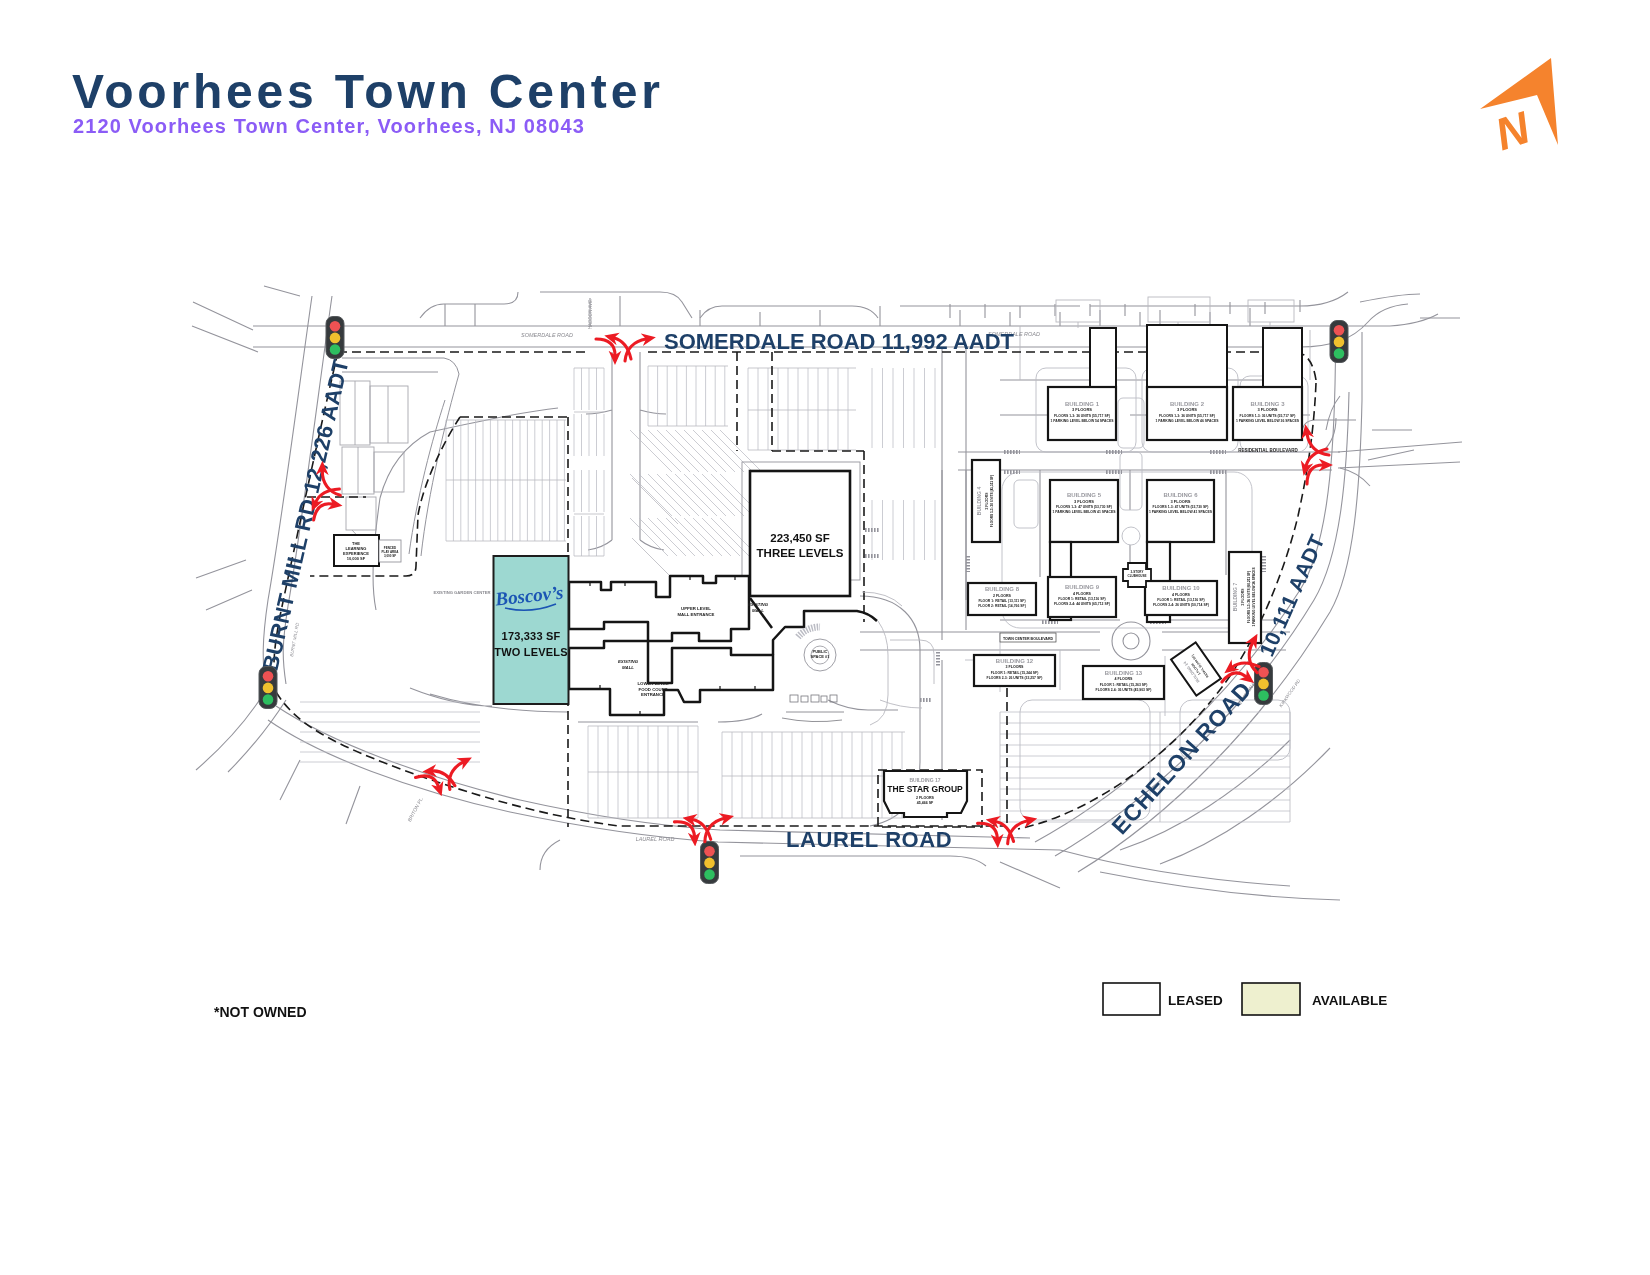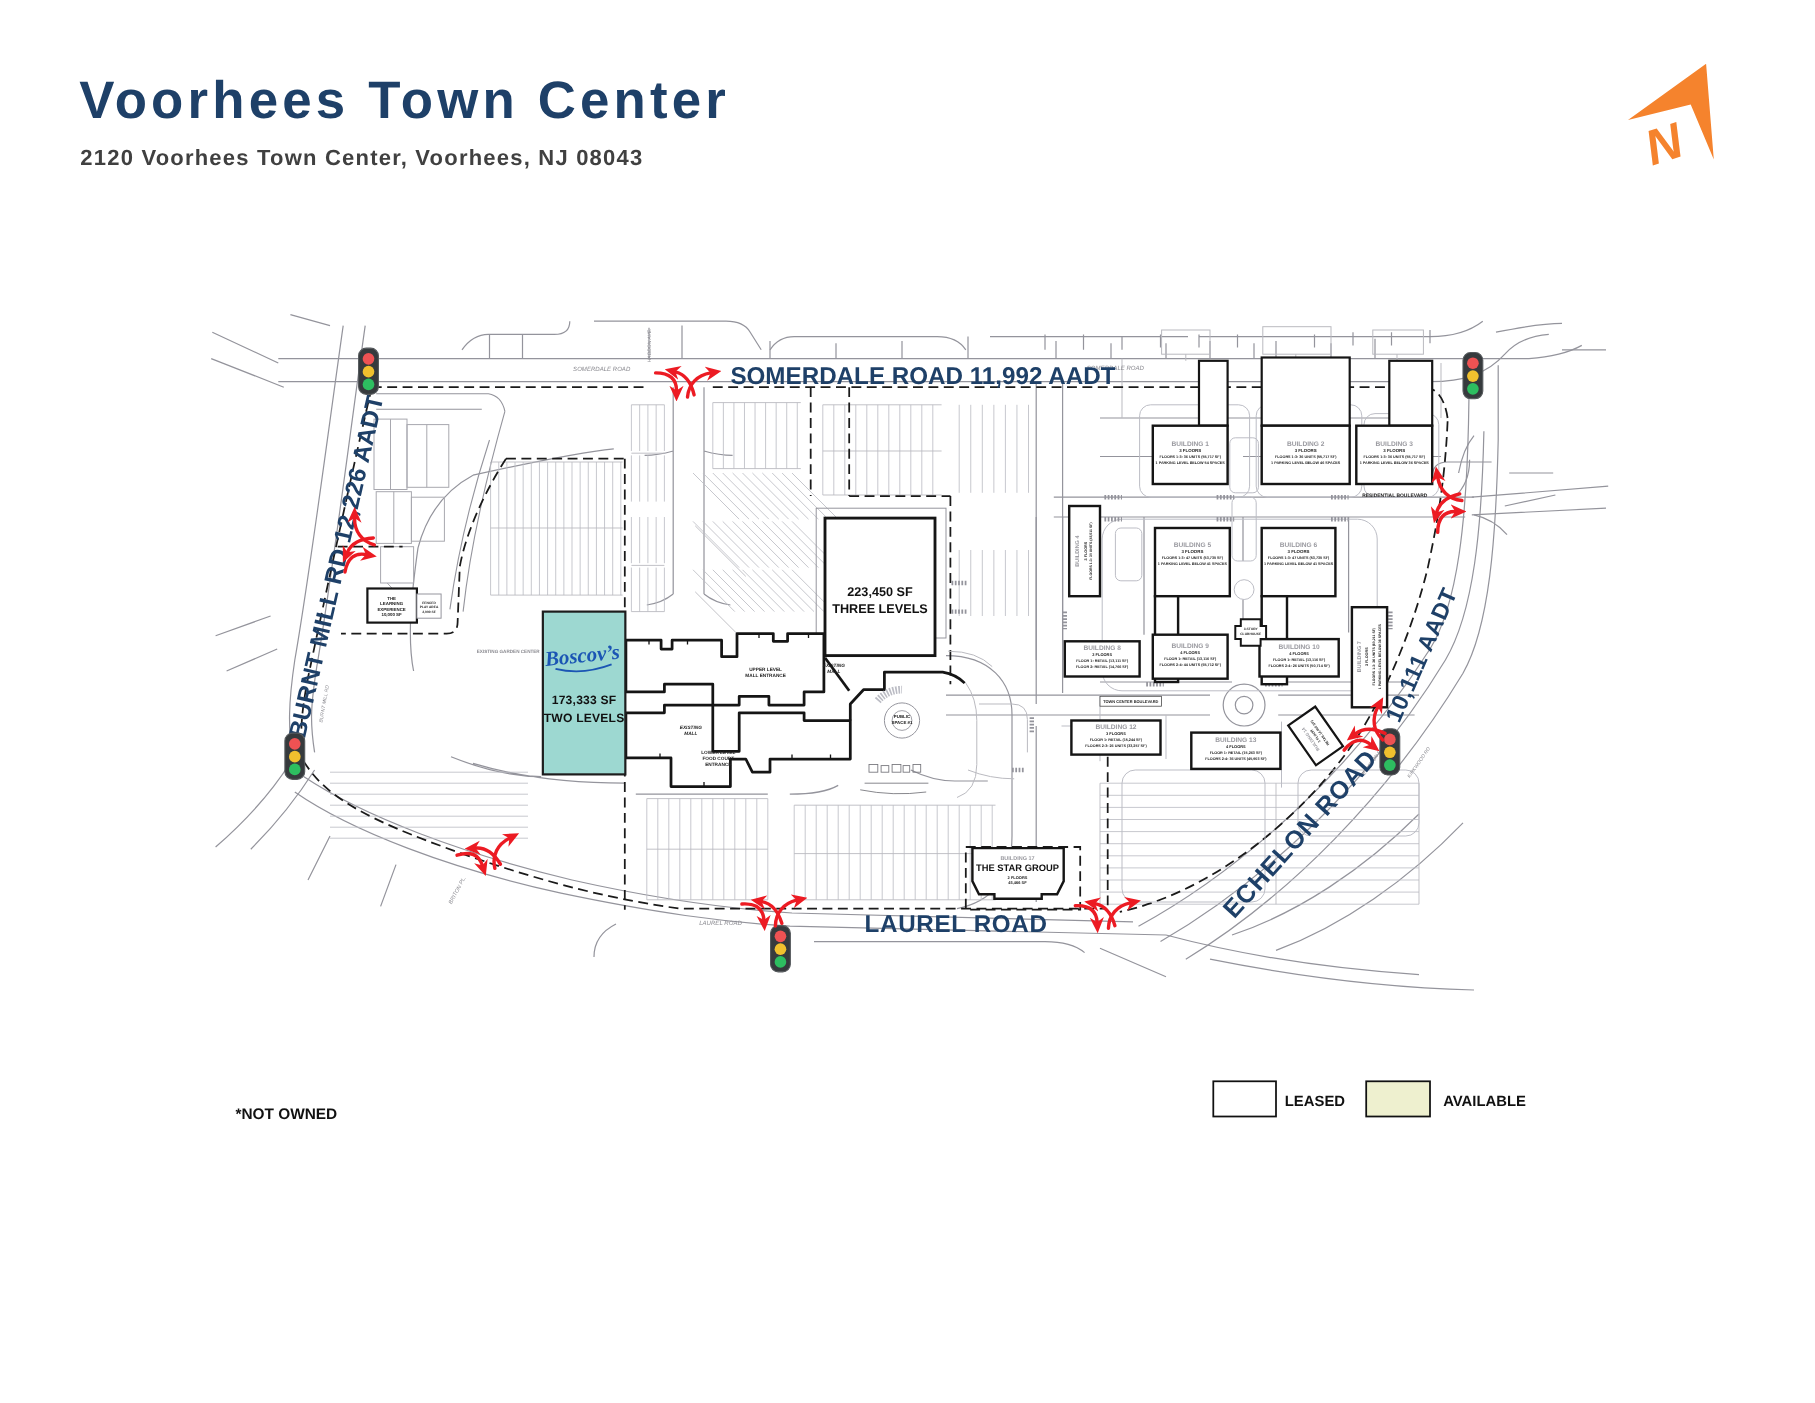--- a/index.html
+++ b/index.html
@@ -330,18 +330,18 @@
         <use href="#arrows"></use>
       </g>
 <rect x="1103" y="983" width="57" height="32" fill="white" stroke="#111" stroke-width="1.6"></rect>
 <text x="1168" y="1005" font-family="Liberation Sans, sans-serif" font-size="13.5" fill="#111" font-weight="bold" text-anchor="start">LEASED</text>
 <rect x="1242" y="983" width="58" height="32" fill="#eef0cf" stroke="#111" stroke-width="1.6"></rect>
 <text x="1312" y="1005" font-family="Liberation Sans, sans-serif" font-size="13.5" fill="#111" font-weight="bold" text-anchor="start">AVAILABLE</text>
 <text x="214" y="1017" font-family="Liberation Sans, sans-serif" font-size="14" fill="#111" font-weight="bold" text-anchor="start">*NOT OWNED</text>
 </svg>
 
 <div style="position:absolute;left:72px;top:64px;font-family:'Liberation Sans',sans-serif;font-weight:bold;font-size:48px;color:#1e4068;letter-spacing:3.8px;">Voorhees Town Center</div>
-<div style="position:absolute;left:73px;top:133px;font-family:'Liberation Sans',sans-serif;font-weight:bold;font-size:20px;color:#404040;letter-spacing:1.1px;">2120 Voorhees Town Center, Voorhees, NJ 08043</div>
+<div style="position:absolute;left:73px;top:115px;font-family:'Liberation Sans',sans-serif;font-weight:bold;font-size:20px;color:#8b5cf6;letter-spacing:1.1px;">2120 Voorhees Town Center, Voorhees, NJ 08043</div>
 <svg style="position:absolute;left:1470px;top:50px;" width="100" height="105" viewBox="0 0 100 105">
  <polygon points="81,8 10,59 67,45 88,95" fill="#f5832d"></polygon>
  <text x="26" y="96" transform="rotate(-18 44 80)" font-family="Liberation Sans, sans-serif" font-weight="bold" font-style="italic" font-size="45" fill="#f5832d">N</text>
 </svg>
 
 </div>
 </body></html>

